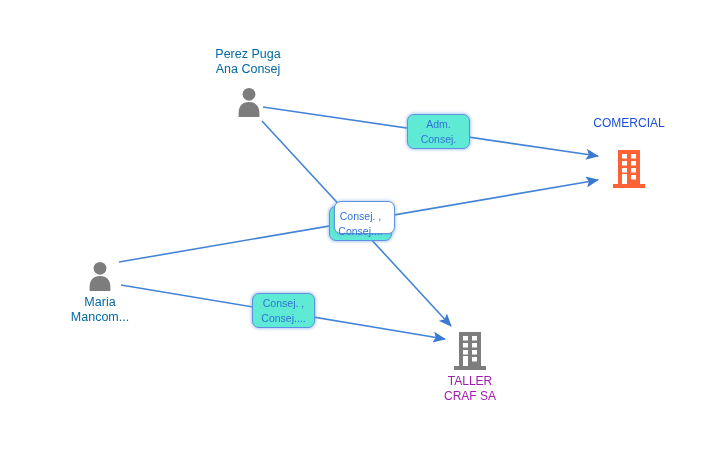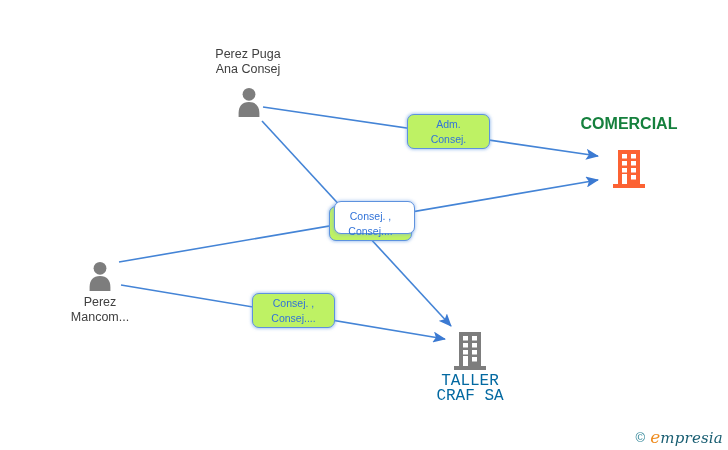--- a/index.html
+++ b/index.html
@@ -11,29 +11,29 @@
   #edges-layer line{stroke:#4484d6;stroke-width:1.6;}
 
   .node-icon{position:absolute;z-index:2;cursor:pointer;}
   .person-icon svg{display:block;}
   .person-fill{fill:#7d7d7d;}
   .building-fill-orange{fill:#fc6233;}
   .building-fill-gray{fill:#7d7d7d;}
 
   .node-label{
     position:absolute;z-index:2;width:140px;text-align:center;
-    font-size:12.5px;line-height:15px;color:#404040;cursor:pointer;
+    font-size:12.5px;line-height:15px;color:#0369a1;cursor:pointer;
   }
-  .node-label.company-highlight{color:#15803d;font-weight:bold;font-size:16px;}
-  .node-label.company-gray{color:#0369a1;font-size:16px;font-family:Liberation Mono, monospace;}
+  .node-label.company-highlight{color:#1d4ed8;font-weight:normal;font-size:12px;}
+  .node-label.company-gray{color:#a21caf;font-size:12px;}
   .node-label span{display:block;}
 
   .edge-label{
     position:absolute;z-index:1;box-sizing:border-box;
-    width:83px;height:35px;background:#bef264;
+    width:63px;height:35px;background:#5eead4;
     border:1.5px solid #5e92de;border-radius:7px;
     box-shadow:0 0 3px 1px rgba(110,160,230,0.55);
     color:#3273d8;font-size:10.5px;line-height:15px;
     text-align:center;padding-top:2px;
   }
   .edge-label span{display:block;white-space:nowrap;}
   .edge-label.stacked::before{
     content:"";position:absolute;left:4px;top:-6px;z-index:-1;
     width:100%;height:100%;box-sizing:border-box;
     background:#ffffff;border:1.5px solid #5e92de;border-radius:7px;
@@ -76,21 +76,21 @@
     </svg>
   </div>
 
   <div class="node-icon person-icon" style="left:86px;top:261px;">
     <svg width="28" height="30" viewBox="0 0 28 30">
       <circle class="person-fill" cx="14" cy="7.3" r="6.4"></circle>
       <path class="person-fill" d="M14 15 C7 15 3.6 19.6 3.6 26 L3.6 30 L24.4 30 L24.4 26 C24.4 19.6 21 15 14 15 Z"></path>
     </svg>
   </div>
   <div class="node-label" style="left:30px;top:295px;">
-    <span>Perez</span>
+    <span>Maria</span>
     <span>Mancom...</span>
   </div>
 
   <div class="node-label company-highlight" style="left:559px;top:116px;">
     <span>COMERCIAL</span>
   </div>
   <div class="node-icon" style="left:611px;top:148px;">
     <svg width="36" height="40" viewBox="0 0 36 40">
       <rect class="building-fill-orange" x="7" y="2" width="22" height="34"></rect>
       <rect class="building-fill-orange" x="2" y="36" width="32" height="4"></rect>
@@ -134,18 +134,14 @@
   </div>
   <div class="edge-label stacked" style="left:329px;top:206px;">
     <span>Consej. ,</span>
     <span>Consej....</span>
   </div>
   <div class="edge-label" style="left:252px;top:293px;">
     <span>Consej. ,</span>
     <span>Consej....</span>
   </div>
 
-  <div id="watermark">
-    <span class="copy">©</span>
-    <span class="brand-e">e</span><span class="brand-rest">mpresia</span>
-  </div>
 
 </div>
 
 </body></html>

